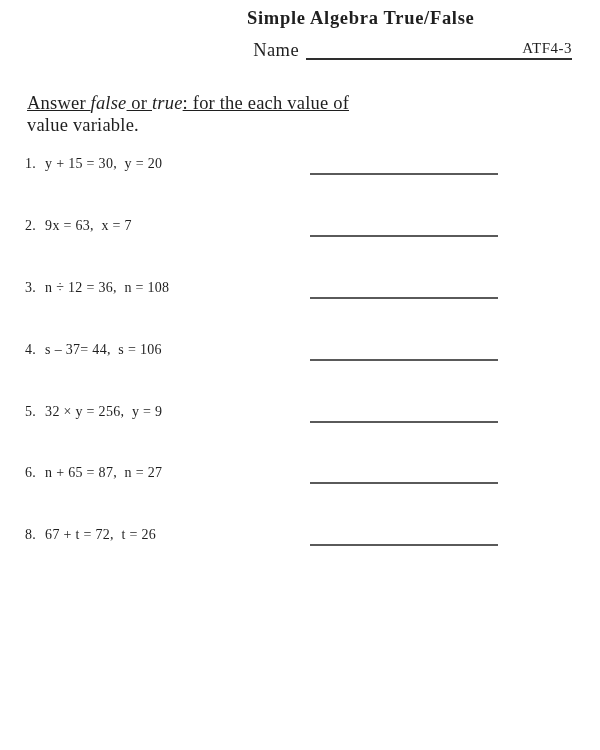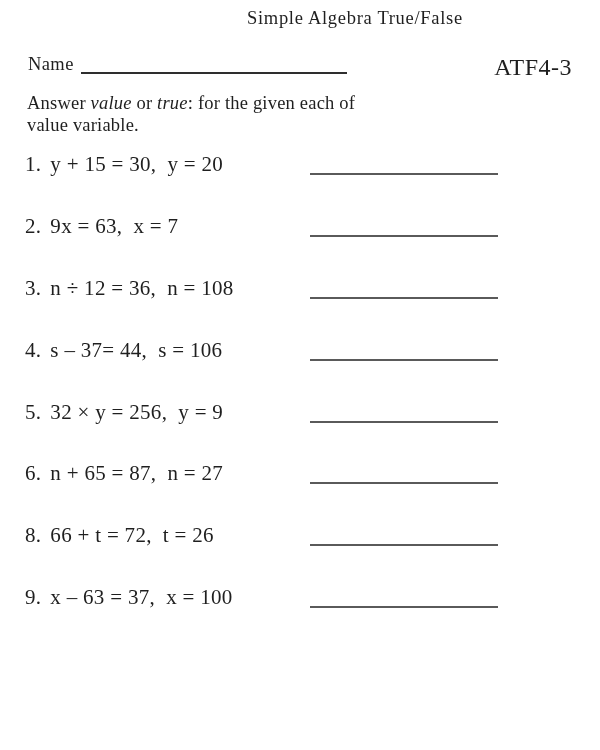--- a/index.html
+++ b/index.html
@@ -8,53 +8,55 @@
   }
   body {
     width: 600px;
     height: 750px;
     background: #ffffff;
     font-family: "Liberation Serif", "DejaVu Serif", serif;
     color: #1f1f1f;
     position: relative;
     overflow: hidden;
   }
-  .pre { white-space: pre; }
+  .pre { white-space: pre; text-decoration: underline; }
 
   .title {
     position: absolute;
     left: 247px;
     top: 8px;
     font-size: 18.5px;
     letter-spacing: 0.7px;
     white-space: nowrap;
+    font-weight: bold;
   }
 
   .name-row {
     position: absolute;
     left: 28px;
-    top: 54px;
+    top: 40px;
     right: 28px;
     height: 26px;
     font-size: 18.5px;
+    text-align: right;
   }
   .name-label { letter-spacing: 0.4px; }
   .name-line {
     display: inline-block;
     width: 266px;
     height: 16px;
     margin-left: 7px;
     vertical-align: -4px;
     border-bottom: 2px solid #2e2e2e;
   }
   .code {
     position: absolute;
     right: 0;
     top: 0;
-    font-size: 24px;
+    font-size: 15px;
     letter-spacing: 0.5px;
   }
 
   .instructions {
     position: absolute;
     left: 27px;
     top: 93px;
     font-size: 18.5px;
     line-height: 21.5px;
     letter-spacing: 0.2px;
@@ -66,21 +68,21 @@
   .problems {
     position: absolute;
     left: 25px;
     top: 154px;
     right: 0;
   }
   .problem-row {
     position: relative;
     height: 20px;
     margin-bottom: 41.9px;
-    font-size: 21px;
+    font-size: 14px;
     line-height: 20px;
     white-space: nowrap;
   }
   .p-num {
     display: inline-block;
     margin-right: 9px;
     letter-spacing: 0.3px;
   }
   .p-text {
     white-space: pre;
@@ -101,21 +103,21 @@
 <div>
 
   <div class="title">Simple Algebra True/False</div>
 
   <div class="name-row">
     <span class="name-label">Name</span><span class="name-line"></span>
     <span class="code">ATF4-3</span>
   </div>
 
   <div class="instructions">
-    <div><span class="pre">Answer </span><em>value</em><span class="pre"> or </span><em>true</em><span class="pre">: for the given each of</span></div>
+    <div><span class="pre">Answer </span><em>false</em><span class="pre"> or </span><em>true</em><span class="pre">: for the each value of</span></div>
     <div>value variable.</div>
   </div>
 
   <div class="problems">
 
     <div class="problem-row">
       <span class="p-num">1.</span><span class="p-text">y + 15 = 30,  y = 20</span>
       <span class="p-blank"></span>
     </div>
 
@@ -139,24 +141,20 @@
       <span class="p-blank"></span>
     </div>
 
     <div class="problem-row">
       <span class="p-num">6.</span><span class="p-text">n + 65 = 87,  n = 27</span>
       <span class="p-blank"></span>
     </div>
 
 
     <div class="problem-row">
-      <span class="p-num">8.</span><span class="p-text">66 + t = 72,  t = 26</span>
+      <span class="p-num">8.</span><span class="p-text">67 + t = 72,  t = 26</span>
       <span class="p-blank"></span>
     </div>
 
-    <div class="problem-row">
-      <span class="p-num">9.</span><span class="p-text">x – 63 = 37,  x = 100</span>
-      <span class="p-blank"></span>
-    </div>
 
 
   </div>
 </div>
 
 </body></html>

